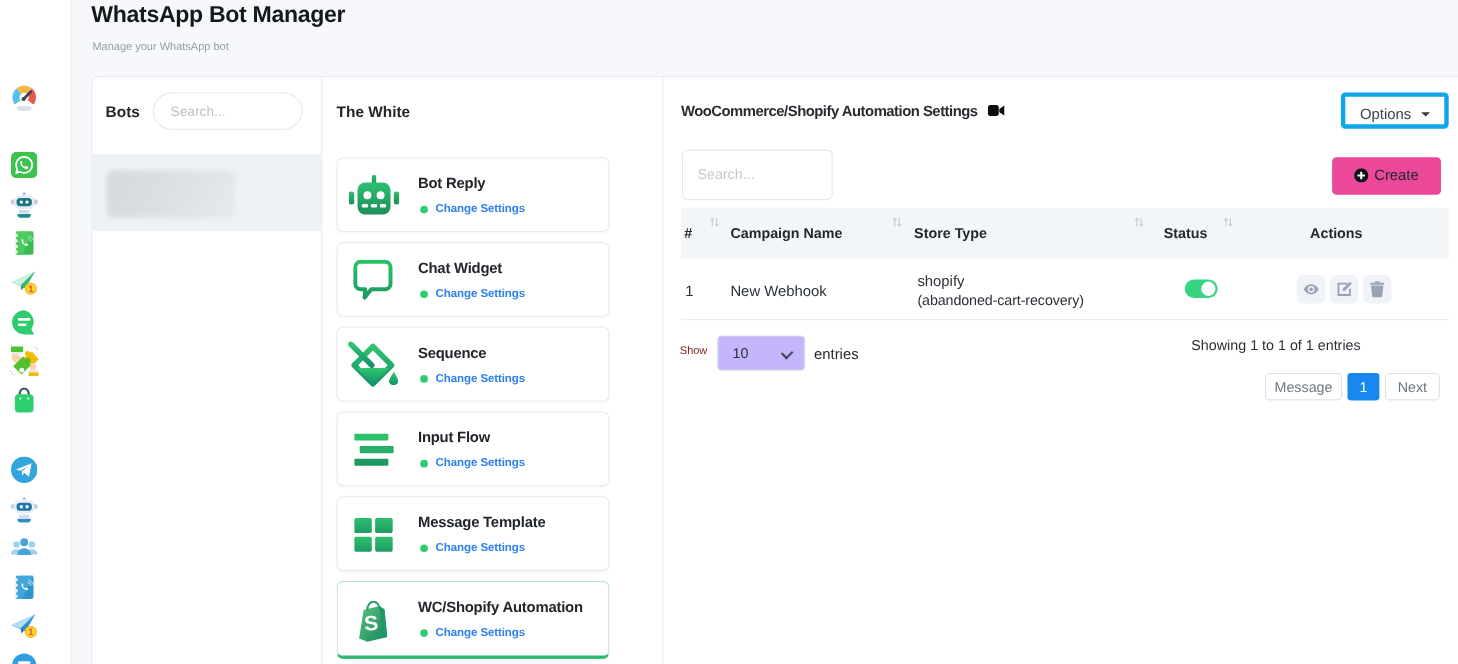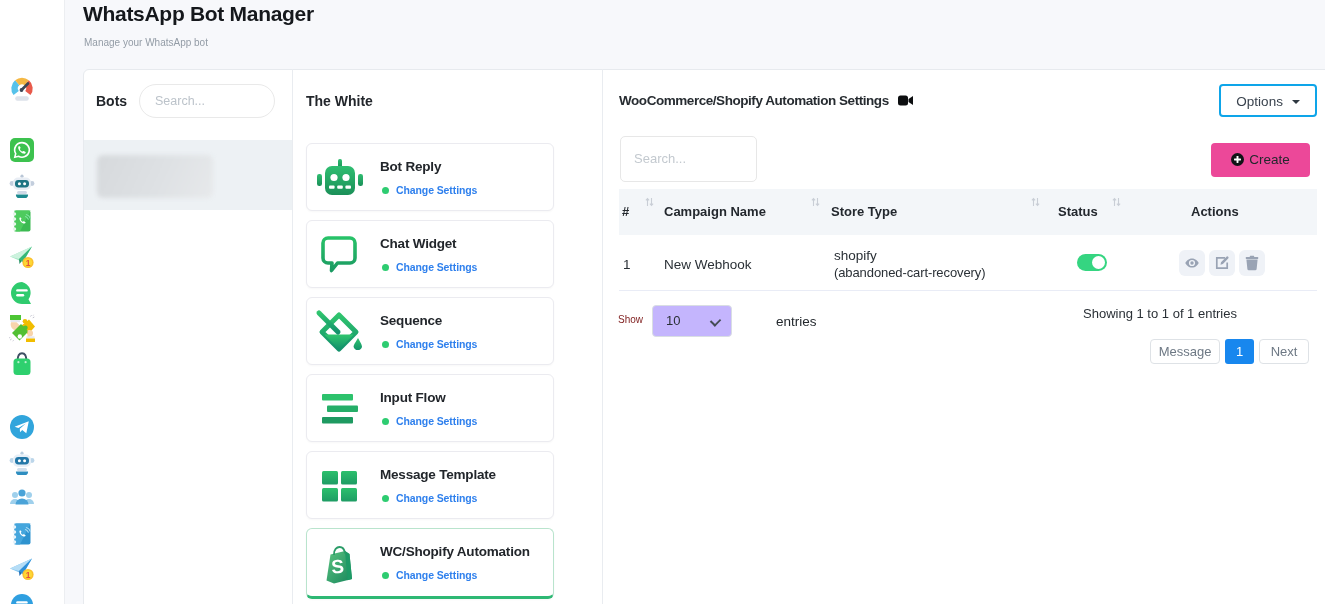--- a/index.html
+++ b/index.html
@@ -29,21 +29,21 @@
   border:1px solid #ebebf0; border-radius:6px; box-shadow:0 1px 2px rgba(0,0,0,0.03); }
 .mitem.active { border-color:#b9e4cd; border-bottom:3px solid #2eb874; height:71px; }
 .mtitle { position:absolute; left:73px; top:15px; font-size:13.5px; font-weight:bold; color:#22262b; letter-spacing:-0.2px; }
 .mdot { position:absolute; left:75px; top:43px; width:7px; height:7px; border-radius:50%; background:#2ecc71; }
 .mlink { position:absolute; left:89px; top:40px; font-size:10.5px; font-weight:bold; color:#2f80ed; letter-spacing:-0.1px; }
 .micon { position:absolute; }
 
 #c3-title { position:absolute; left:619px; top:93px; font-size:13.5px; font-weight:bold; color:#272c31; letter-spacing:-0.45px; }
 #vidicon { position:absolute; left:898px; top:95px; }
 #options { position:absolute; left:1219px; top:84px; width:98px; height:33px;
-  border:2px solid #0ea5e9; border-radius:4px; background:#fff; text-align:center;
+  border:4px solid #0ea5e9; border-radius:4px; background:#fff; text-align:center;
   line-height:31px; font-size:13.5px; color:#39424d; }
 #options .caret { display:inline-block; width:0; height:0; border-left:4px solid transparent;
   border-right:4px solid transparent; border-top:4px solid #2f3841; vertical-align:middle; margin-left:5px; }
 #search2 { position:absolute; left:620px; top:136px; width:137px; height:46px;
   border:1px solid #e7e7e7; border-radius:5px; background:#fff; font-size:13px;
   color:#c3c9cf; line-height:44px; padding-left:13px; }
 #create { position:absolute; left:1211px; top:143px; width:99px; height:34px;
   background:#ec4899; border-radius:4px; text-align:center; line-height:34px;
   font-size:13.5px; color:#23282d; }
 #thead { position:absolute; left:619px; top:189px; width:698px; height:46px; background:#f3f6f9; }
@@ -55,21 +55,21 @@
 #toggle i { position:absolute; right:2px; top:2px; width:13px; height:13px; border-radius:50%; background:#fff; }
 .abtn { position:absolute; top:250px; width:26px; height:26px; border-radius:6px; background:#eff2f7; }
 .abtn svg { position:absolute; left:5px; top:5px; }
 #rowline { position:absolute; left:619px; top:290px; width:698px; height:1px; background:#e9ecf6; }
 #show-l { position:absolute; left:618px; top:314px; font-size:10px; color:#7f1d1d; }
 #showsel { position:absolute; left:652px; top:305px; width:80px; height:32px;
   border:1px solid #d9dee3; border-radius:4px; background:#c4b5fd; font-size:13px;
   color:#2a3036; line-height:30px; padding-left:13px; }
 #showsel .chev { position:absolute; right:11px; top:11px; width:9px; height:8px;
   border-left:2px solid #444c54; border-bottom:2px solid #444c54; transform:rotate(-45deg) scale(1,0.9); }
-#entries-l { position:absolute; left:740px; top:314px; font-size:13.5px; color:#23282d;margin-left:36px; }
+#entries-l { position:absolute; left:740px; top:314px; font-size:13.5px; color:#23282d; }
 #showing { position:absolute; left:1010px; top:306px; width:300px; text-align:center; font-size:13px; color:#2a3036; }
 .pbtn { position:absolute; top:339px; height:25px; border:1px solid #dee2e6; background:#fff;
   border-radius:4px; font-size:13px; color:#6d7884; text-align:center; line-height:23px; }
 #pg1 { position:absolute; left:1225px; top:339px; width:29px; height:25px; background:#1887ee;
   border-radius:3px; font-size:13px; color:#fff; text-align:center; line-height:25px; }
 </style>
 </head>
 <body>
 <div id="sidebar">
 <svg style="left:8px;top:74px;" width="28" height="28" viewBox="0 0 28 28">

